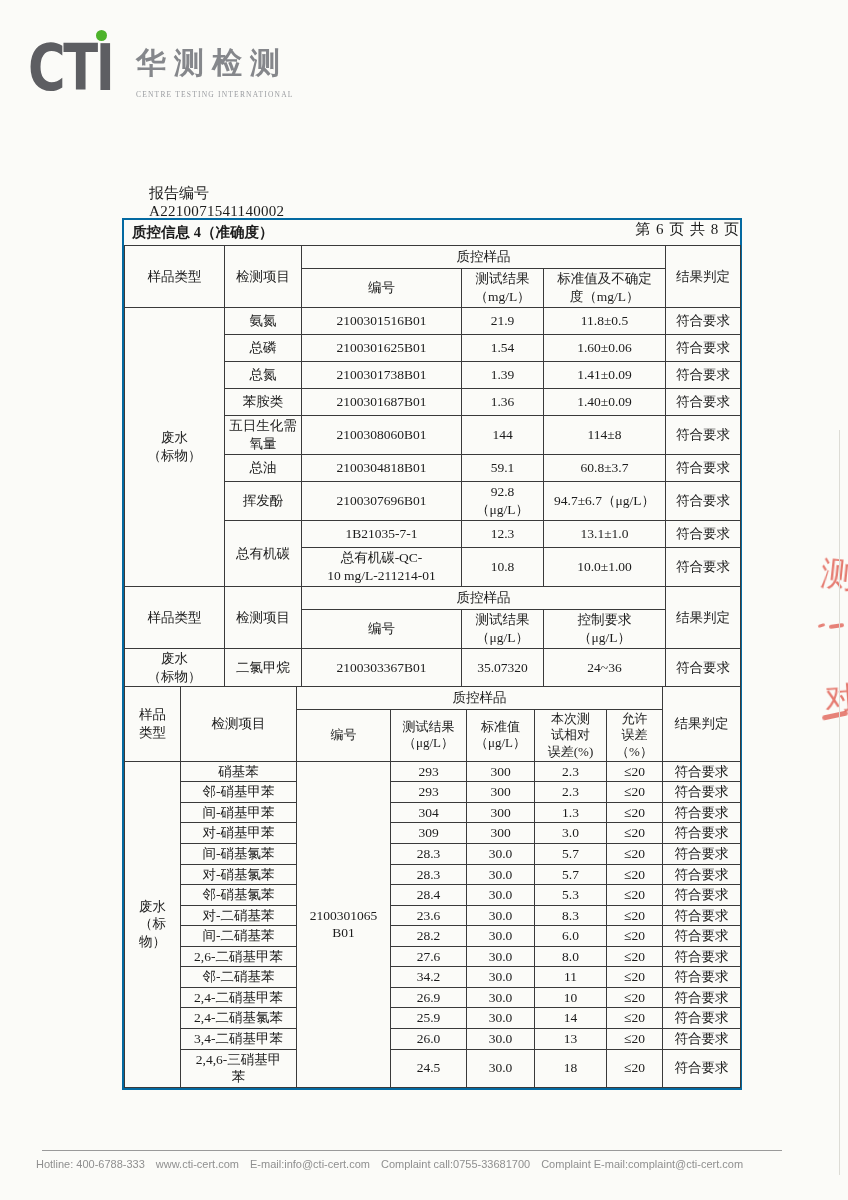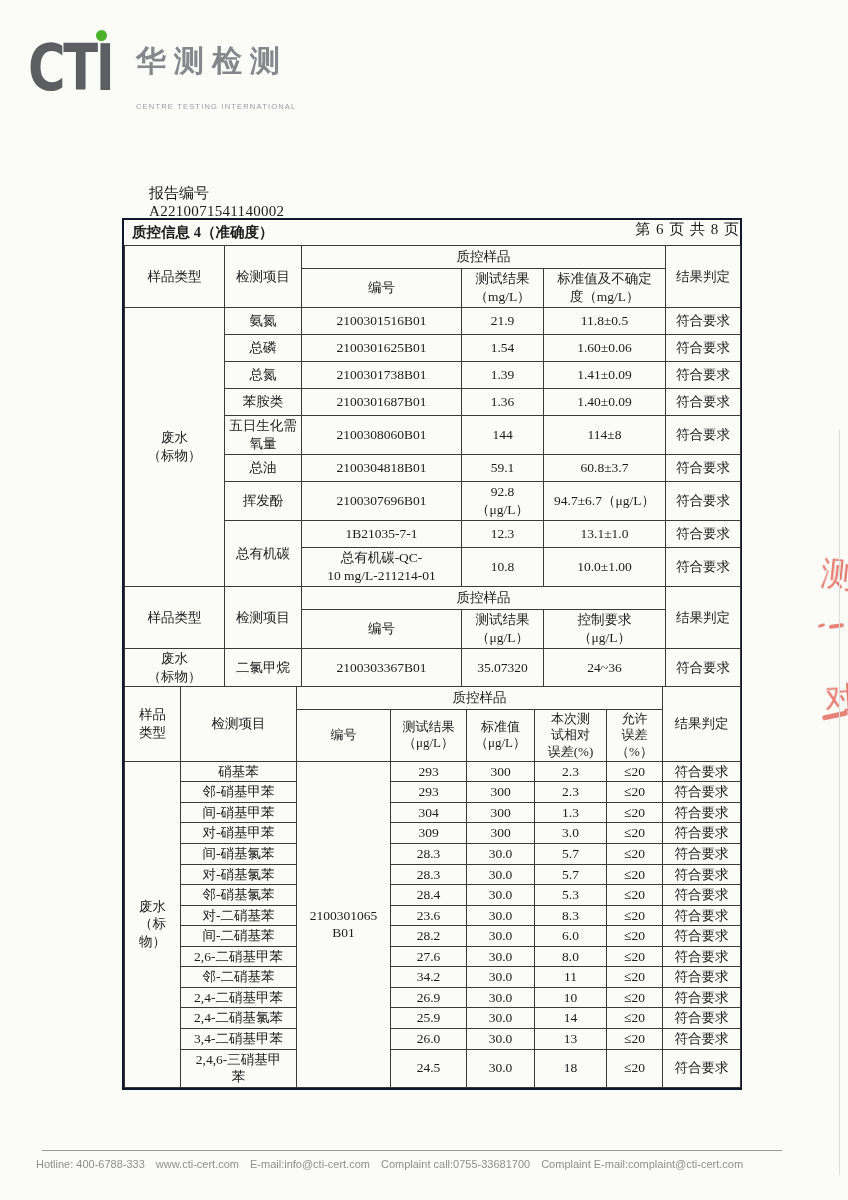--- a/index.html
+++ b/index.html
@@ -11,31 +11,31 @@
   
   .logo{position:absolute;top:42px;left:28px;display:flex;}
   .cti-wrap{position:relative;width:92px;height:58px;}
   .cti-text{
     font-family:"DejaVu Sans","Liberation Sans",sans-serif;font-weight:bold;
     font-size:64px;line-height:.82;color:#5d5e62;letter-spacing:-3px;
     transform:scaleX(.8);transform-origin:left top;
   }
   .cti-dot{position:absolute;left:68px;top:-12px;width:11px;height:11px;border-radius:50%;background:#4db32b;}
   .logo-right{margin-left:16px;padding-top:6px;}
-  .logo-cn{font-family:Liberation Mono, monospace;font-weight:600;
+  .logo-cn{font-family:Liberation Sans, sans-serif;font-weight:600;
     font-size:30px;line-height:1;letter-spacing:8px;color:#85878b;}
-  .logo-en{font-family:Liberation Sans, sans-serif;
-    font-size:7.5px;letter-spacing:1.2px;color:#9a9ca0;margin-top:24px;}
+  .logo-en{font-family:Liberation Serif, serif;
+    font-size:7.5px;letter-spacing:1.2px;color:#9a9ca0;margin-top:12px;}
   
   .report-line{position:absolute;top:184px;left:105px;width:635px;
     display:flex;align-items:baseline;font-size:15px;flex-direction:column;}
   .report-number{margin-left:44px;letter-spacing:.3px;}
   .page-info{margin-left:auto;letter-spacing:1px;}
   
-  .doc{position:absolute;top:218px;left:122px;width:616px;border:2px solid #0f172a;}
+  .doc{position:absolute;top:218px;left:122px;width:616px;border:2px solid #0369a1;}
   .doc-title{font-weight:bold;font-size:14.5px;padding:3px 0 3px 8px;border-bottom:1px solid #2e2e2e;}
   table{width:100%;border-collapse:collapse;table-layout:fixed;margin-top:-1px;}
   td,th{
     border:1px solid #3a3a3a;font-weight:normal;text-align:center;vertical-align:middle;
     font-size:13.5px;line-height:1.3;padding:1px 2px;white-space:pre-line;
     overflow:hidden;
   }
   .hA{height:23px;} .hB{height:39px;}
   .s1 tbody tr{height:27px;} .s1 tbody tr.tall{height:39px;}
   .s2 tbody tr{height:35px;}

